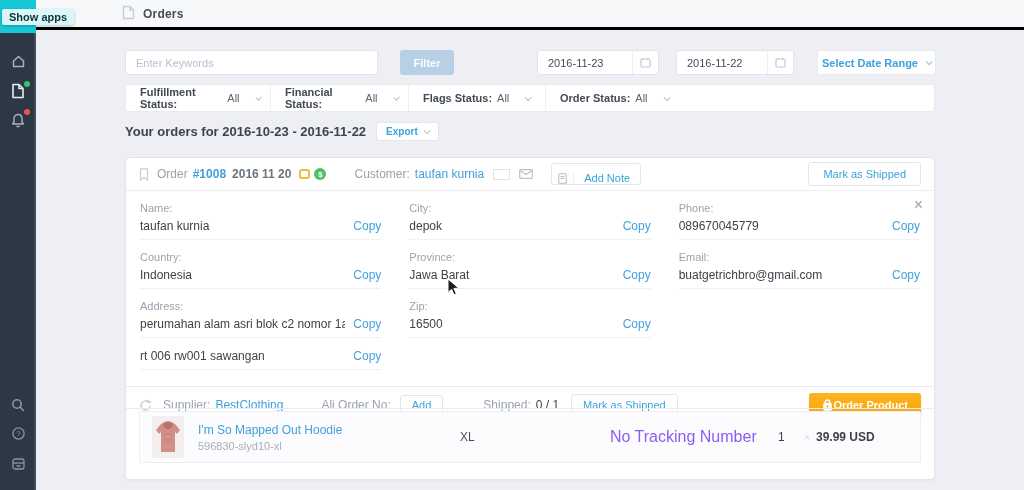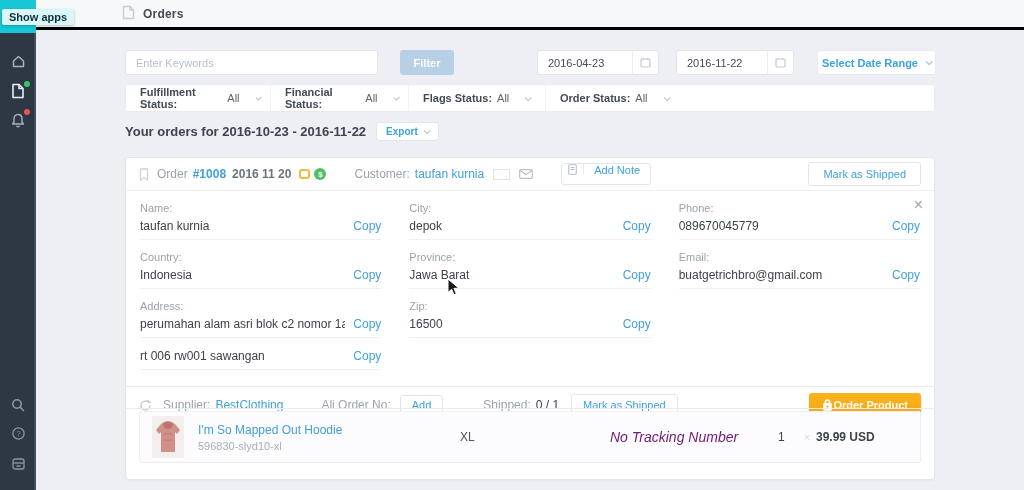--- a/index.html
+++ b/index.html
@@ -78,21 +78,21 @@
   .oh-num { color:#42a0dc; font-size:12px; font-weight:bold; margin-left:5px; }
   .oh-date { color:#6b747e; font-size:12px; font-weight:bold; margin-left:6px; }
   .ic-cup { width:11px; height:10px; border:2px solid #f0bc3e; border-radius:3px; margin-left:8px; }
   .ic-paid { width:12px; height:12px; border-radius:50%; background:#50bf66; color:#fff;
     font-size:8px; font-weight:bold; display:flex; align-items:center; justify-content:center; margin-left:4px; }
   .oh-cust-label { color:#9aa3ad; font-size:12px; margin-left:28px; }
   .oh-cust { color:#42a0dc; font-size:12px; margin-left:5px; }
   .flag-id { width:17px; height:11px; margin-left:9px; border:1px solid #e3e3e3; display:inline-block; }
   .flag-id .t { height:50%; background:#dd3e39; } .flag-id .b { height:50%; background:#fff; }
   .envelope { margin-left:9px; }
-  .addnote-btn { display:flex; align-items:flex-start; margin-left:28px; border:1px solid #e2e6ea;
+  .addnote-btn { display:flex; align-items:flex-end; margin-left:18px; border:1px solid #e2e6ea;
     border-radius:3px; height:22px; background:#fff; }
   .addnote-btn .seg-ic { width:22px; display:flex; align-items:center; justify-content:center;
     border-right:1px solid #eceef2; }
   .addnote-btn .seg-tx { padding:0 10px; display:flex; align-items:center;
     color:#3ba2dc; font-size:11px; }
   .spacer { flex:1; }
   .btn-outline { background:#fff; border:1px solid #e2e6ea; border-radius:3px;
     color:#3ba2dc; font-size:11px; display:flex; align-items:center; justify-content:center; }
   .mark-shipped-top { height:24px; padding:0 14px; }
 
@@ -124,21 +124,21 @@
   
   .product-sec { position:absolute; left:0; top:250px; right:0; height:58px;
     border-top:1px solid #e8ebef; padding:2px 13px 0; }
   .product-item { height:52px; background:#fcfcfe; border:1px solid #edeff3; border-radius:2px;
     display:flex; align-items:center; padding:0 12px; }
   .p-thumb { width:32px; height:42px; border-radius:2px; overflow:hidden; flex:0 0 32px; }
   .p-titleblock { flex:0 0 262px; margin-left:14px; min-width:0; }
   .p-title { color:#42a0dc; font-size:12px; white-space:nowrap; overflow:hidden; }
   .p-sku { color:#a7afb8; font-size:11px; margin-top:3px; }
   .p-variant { flex:0 0 150px; font-size:12px; color:#4a525b; }
-  .p-tracking { flex:0 0 168px; font-size:14px; color:#701a75;font-style:italic; }
+  .p-tracking { flex:0 0 168px; font-size:16px; color:#8b5cf6; }
   .p-qty { width:20px; font-size:12px; color:#3c434b; }
   .p-times { width:18px; font-size:11px; color:#d7dbe0; text-align:center; }
   .p-price { font-size:12px; color:#3c434b; font-weight:bold; }
 
   
   .cursor { position:absolute; left:447px; top:278px; z-index:9; }
 </style>
 </head>
 <body>
 
@@ -194,21 +194,21 @@
         </svg>
     </div>
   </div>
   <div class="teal-block"></div>
   <div class="show-apps">Show apps</div>
 
   <input class="kw-input" type="text" placeholder="Enter Keywords" style="">
   <button class="filter-btn">Filter</button>
 
   <div class="date-box date-from">
-    <span class="d-text">2016-04-23</span>
+    <span class="d-text">2016-11-23</span>
     <span class="d-cal">
       <svg width="11" height="11" viewBox="0 0 11 11">
           <rect x="1" y="2" width="9" height="8" rx="1" fill="none" stroke="#c3cad2" stroke-width="1.2"></rect>
           <line x1="3.3" y1="1" x2="3.3" y2="3" stroke="#c3cad2" stroke-width="1.2"></line>
           <line x1="7.7" y1="1" x2="7.7" y2="3" stroke="#c3cad2" stroke-width="1.2"></line>
         </svg>
     </span>
   </div>
   <div class="date-box date-to">
     <span class="d-text">2016-11-22</span>

